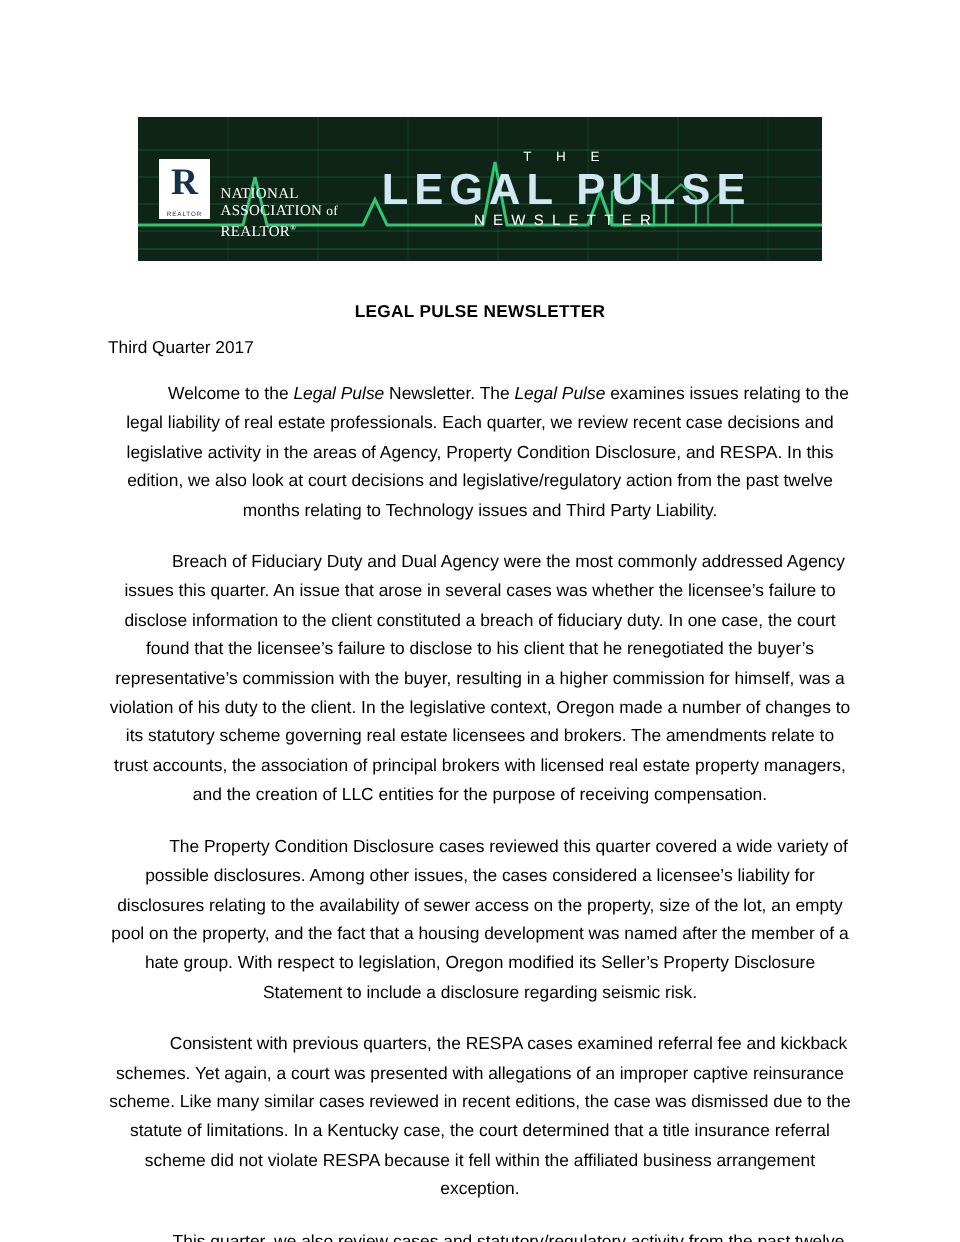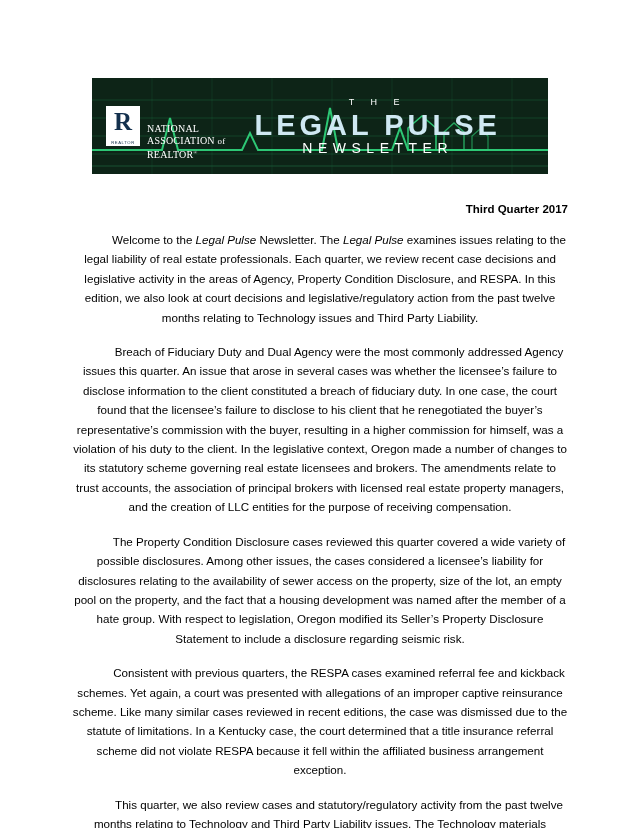--- a/index.html
+++ b/index.html
@@ -121,39 +121,38 @@
   .t-main {
     color: #cfe8f2;
     font-size: 29px;
     font-weight: 700;
     letter-spacing: 4px;
     line-height: 30px;
     font-family: "Liberation Sans", sans-serif;
   }
   .t-news {
     color: #ffffff;
-    font-size: 14px;
+    font-size: 10px;
     letter-spacing: 5.5px;
     margin-top: 0;
     font-family: "Liberation Sans", sans-serif;
   }
 
   
   .doc-title {
     margin-top: 28px;
     text-align: center;
     font-size: 11.5px;
     font-weight: 700;
     letter-spacing: 0.2px;
   }
   .doc-sub {
-    margin-top: 29px;
-    text-align: right;
+    margin-top: 12px;
+    text-align: left;
     font-size: 11.5px;
-    font-weight: bold;
   }
   p.body-par {
     margin: 0;
     margin-top: 15px;
     font-size: 11.6px;
     line-height: 19.4px;
     text-align: center;
     text-indent: 38px;
   }
   p.body-par em {
@@ -209,20 +208,21 @@
         </div>
         <div class="banner-title">
           <div class="t-the">T H E</div>
           <div class="t-main">LEGAL PULSE</div>
           <div class="t-news">NEWSLETTER</div>
         </div>
       </div>
     </div>
   </div>
 
+  <div class="doc-title">LEGAL PULSE NEWSLETTER</div>
   <div class="doc-sub">Third Quarter 2017</div>
 
   <p class="body-par"><span>Welcome to the <em>Legal Pulse</em> Newsletter. The <em>Legal Pulse</em> examines issues relating to the legal liability of real estate professionals. Each quarter, we review recent case decisions and legislative activity in the areas of Agency, Property Condition Disclosure, and RESPA. In this edition, we also look at court decisions and legislative/regulatory action from the past twelve months relating to Technology issues and Third Party Liability.</span></p>
   <p class="body-par"><span>Breach of Fiduciary Duty and Dual Agency were the most commonly addressed Agency issues this quarter.  An issue that arose in several cases was whether the licensee’s failure to disclose information to the client constituted a breach of fiduciary duty. In one case, the court found that the licensee’s failure to disclose to his client that he renegotiated the buyer’s representative’s commission with the buyer, resulting in a higher commission for himself, was a violation of his duty to the client. In the legislative context, Oregon made a number of changes to its statutory scheme governing real estate licensees and brokers. The amendments relate to trust accounts, the association of principal brokers with licensed real estate property managers, and the creation of LLC entities for the purpose of receiving compensation.</span></p>
   <p class="body-par"><span>The Property Condition Disclosure cases reviewed this quarter covered a wide variety of possible disclosures. Among other issues, the cases considered a licensee’s liability for disclosures relating to the availability of sewer access on the property, size of the lot, an empty pool on the property, and the fact that a housing development was named after the member of a hate group.  With respect to legislation, Oregon modified its Seller’s Property Disclosure Statement to include a disclosure regarding seismic risk.</span></p>
   <p class="body-par"><span>Consistent with previous quarters, the RESPA cases examined referral fee and kickback schemes. Yet again, a court was presented with allegations of an improper captive reinsurance scheme. Like many similar cases reviewed in recent editions, the case was dismissed due to the statute of limitations. In a Kentucky case, the court determined that a title insurance referral scheme did not violate RESPA because it fell within the affiliated business arrangement exception.</span></p>
   <p class="body-par"><span>This quarter, we also review cases and statutory/regulatory activity from the past twelve months relating to Technology and Third Party Liability issues. The Technology materials</span></p>
 
 </div>
 

